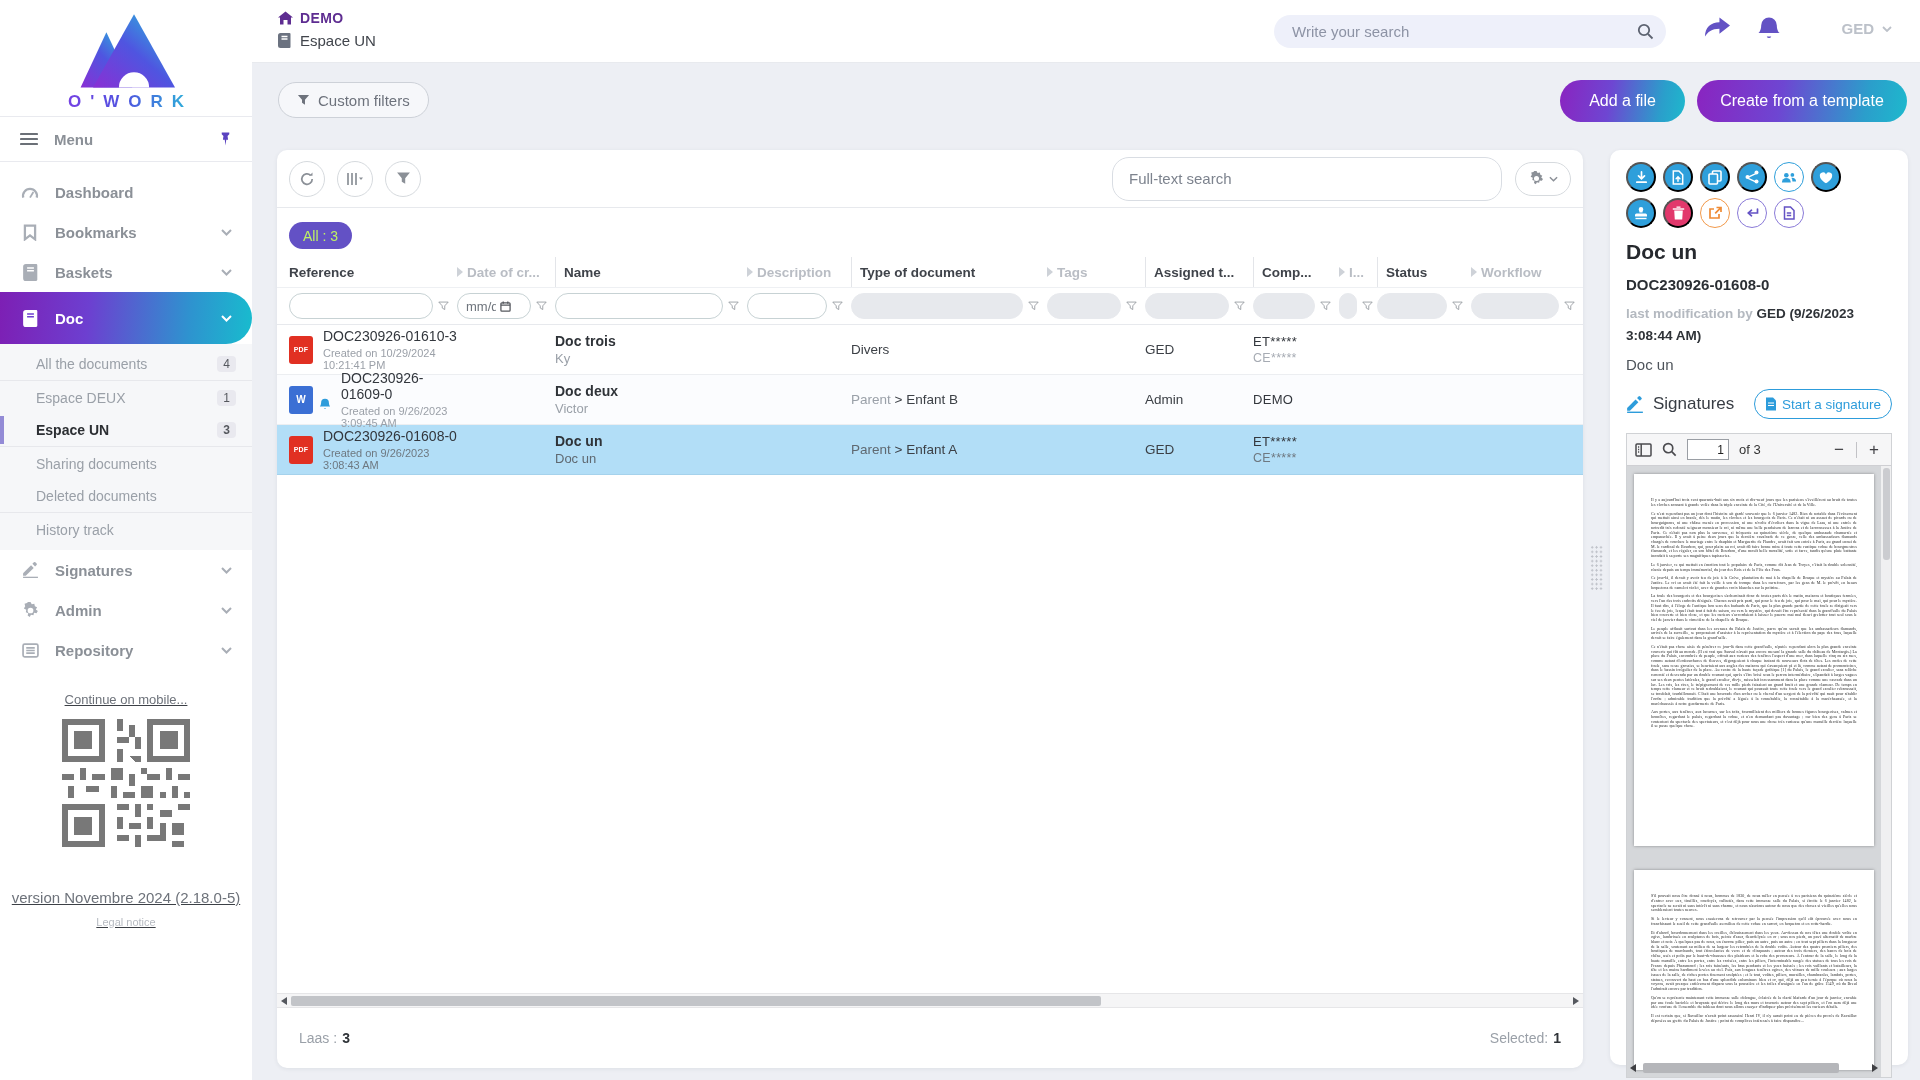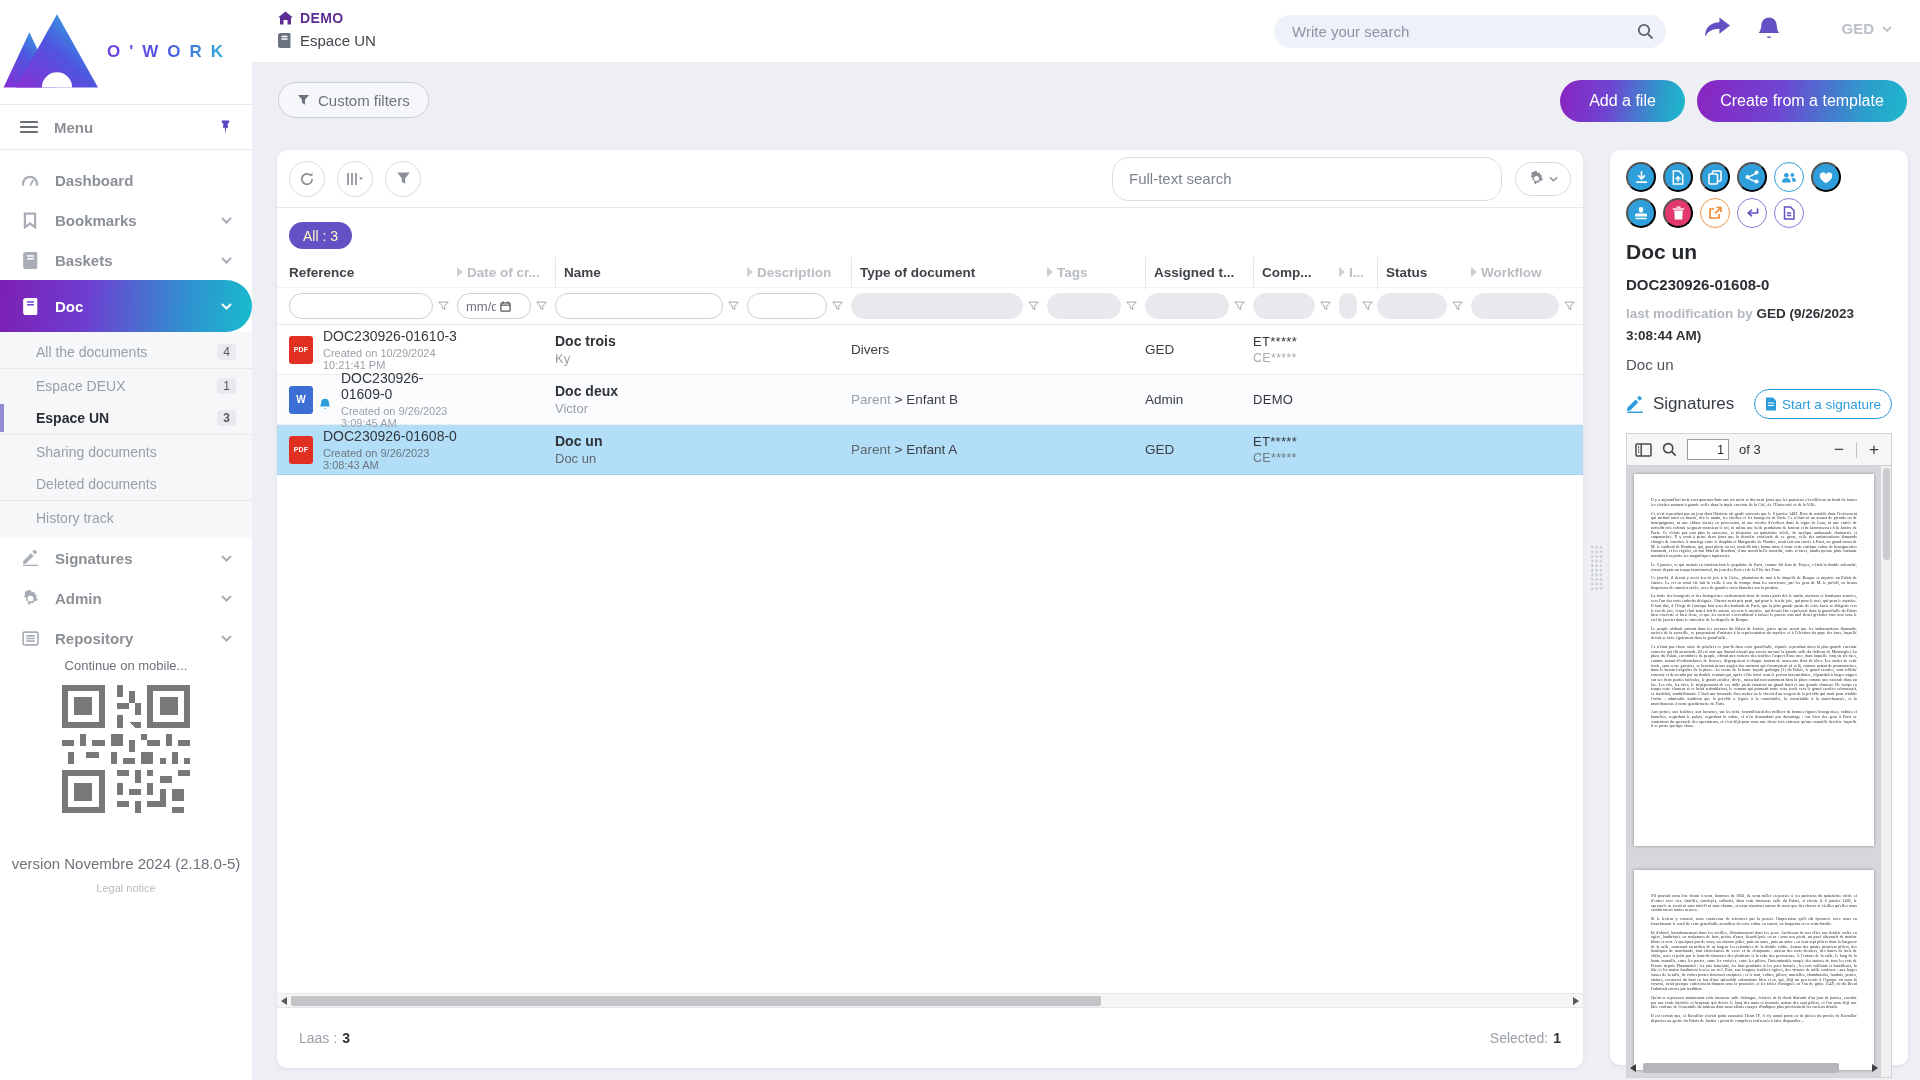--- a/index.html
+++ b/index.html
@@ -2,42 +2,42 @@
 <html><head>
 <meta charset="utf-8">
 <style>
   * { margin:0; padding:0; box-sizing:border-box; }
   html,body { width:1920px; height:1080px; overflow:hidden; }
   body { font-family:"Liberation Sans", sans-serif; background:#edeff4; color:#3c4046; position:relative; }
   svg { display:block; }
 
   
   .sidebar { position:absolute; left:0; top:0; width:252px; height:1080px; background:#fff; z-index:5; }
-  .logo-wrap { padding-top:12px; display:flex; flex-direction:row; align-items:center; }
+  .logo-wrap { padding-top:12px; display:flex; flex-direction:column; align-items:center; }
   .logo-word { margin-top:4px; font-size:17px; font-weight:700; letter-spacing:9px; padding-left:9px;
     background:linear-gradient(90deg,#7a3fe4,#4f55e0,#29b6d8); -webkit-background-clip:text; background-clip:text; color:transparent; }
-  .menu-row { margin-top:16px; height:46px; border-top:1px solid #e9eaef; border-bottom:1px solid #e9eaef;
+  .menu-row { margin-top:4px; height:46px; border-top:1px solid #e9eaef; border-bottom:1px solid #e9eaef;
     display:flex; align-items:center; gap:16px; padding:0 20px; }
   .menu-row .label { font-size:15px; font-weight:700; color:#8b9097; flex:1; }
   .nav { margin-top:10px; }
   .nav-item { height:40px; display:flex; align-items:center; gap:15px; padding:0 20px; color:#8b9097; }
   .nav-item .ni-label { font-size:15px; font-weight:700; flex:1; }
   .nav-item .icon { width:20px; display:flex; justify-content:center; color:#a9aeb6; }
   .nav-item.active { height:52px; border-radius:0 26px 26px 0; color:#fff;
     background:linear-gradient(95deg,#7d1fb4 0%, #6d3fd0 35%, #2e93cf 75%, #18bcce 100%); }
   .nav-item.active .icon { color:#fff; }
   .chev { color:#a9aeb6; } .nav-item.active .chev { color:#fff; }
   .subnav { background:#f6f7f9; padding:4px 0; }
   .sub-item { height:33px; display:flex; align-items:center; padding:0 16px 0 36px; font-size:14px; color:#9aa0a8; position:relative; }
   .sub-item .sub-label { flex:1; }
   .sub-item.divider { border-bottom:1px solid #e7e8ec; }
   .sub-item.current { color:#2c2f33; font-weight:700; }
   .sub-item.current::before { content:""; position:absolute; left:0; top:2px; bottom:2px; width:4px; background:#938bd6; }
   .badge { background:#e9e9ef; color:#55585e; font-size:12px; border-radius:4px; padding:1px 6px; }
-  .mobile-block { text-align:center; }
+  .mobile-block { margin-top:22px; text-align:center;text-decoration:underline; }
   .mobile-label { font-size:13px; color:#6d727a; }
   .qr { margin:12px auto 0; }
   .version { margin-top:42px; text-align:center; font-size:15px; color:#6d727a; }
   .legal { margin-top:10px; text-align:center; font-size:11px; color:#b7bbc2; }
 
   
   .topbar { position:absolute; left:252px; right:0; top:0; height:63px; background:#fff; border-bottom:1px solid #e8eaee; }
   .crumbs { position:absolute; left:26px; top:10px; }
   .crumb-root { display:flex; align-items:center; gap:7px; color:#5e2d91; font-size:14px; font-weight:800; letter-spacing:.4px; }
   .crumb-cur { margin-top:6px; display:flex; align-items:center; gap:9px; color:#41454c; font-size:15px; }
@@ -64,21 +64,21 @@
   .t-toolbar { height:58px; display:flex; align-items:center; padding:0 12px; border-bottom:1px solid #e7e9ed; position:relative; }
   .circle-btn { width:36px; height:36px; border-radius:50%; border:1px solid #d6dade; background:#fff; margin-right:12px;
     display:flex; align-items:center; justify-content:center; color:#8b9097; }
   .ft-search { position:absolute; left:835px; width:390px; height:44px; border:1px solid #d9dde3; border-radius:17px;
     display:flex; align-items:center; padding:0 16px; }
   .ft-search input { flex:1; border:none; outline:none; font-size:15px; color:#4b5058; font-family:"Liberation Sans",sans-serif; }
   .ft-search input::placeholder { color:#7d838e; }
   .gear-btn { position:absolute; right:12px; width:56px; height:34px; border:1px solid #d6dade; border-radius:17px; background:#fff;
     display:flex; align-items:center; justify-content:center; gap:5px; color:#8b9097; font-size:15px; }
   .pill-all { margin:14px 0 8px 12px; display:inline-flex; align-items:center; height:27px; padding:8px 14px;
-    background:#6351c5; color:#fef9c3; font-size:14px; border-radius:14px; }
+    background:#6351c5; color:#bef264; font-size:14px; border-radius:14px; }
   .tgrid { display:grid; grid-template-columns:168px 98px 192px 104px 196px 98px 108px 86px 38px 94px 112px 40px; padding-left:12px; }
   .th { font-size:13.5px; font-weight:700; color:#3f434a; display:flex; align-items:center; gap:4px; height:30px; white-space:nowrap; overflow:hidden; }
   .th.muted { color:#b9bdc4; font-weight:600; }
   .th.sep { border-left:1px solid #e3e5e9; padding-left:8px; }
   .sort-caret { width:0; height:0; border-left:6px solid #ced2d8; border-top:5px solid transparent; border-bottom:5px solid transparent; flex:none; }
   .frow { height:38px; border-top:1px solid #eef0f3; border-bottom:1px solid #e7e9ed; align-items:center; }
   .fcell { display:flex; align-items:center; gap:5px; padding-right:8px; overflow:hidden; }
   .fpill { height:26px; border:1px solid #c7d2d4; border-radius:13px; background:#fff; flex:1; min-width:0;
     display:flex; align-items:center; padding:0 8px; gap:4px; }
   .fpill input { width:100%; border:none; outline:none; font-size:13px; color:#555; background:transparent; font-family:"Liberation Sans",sans-serif; }

